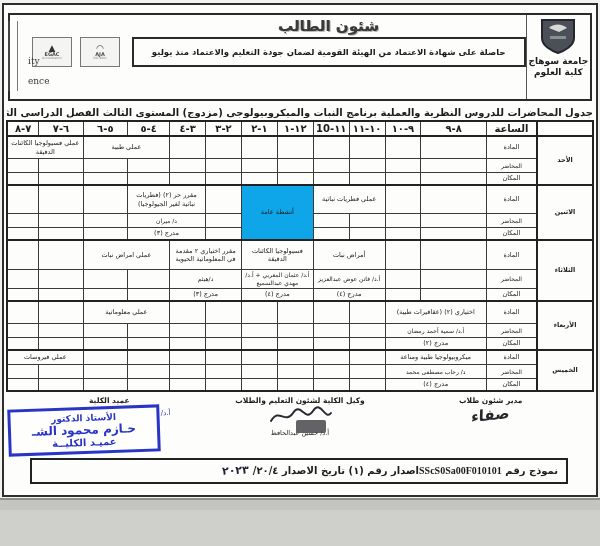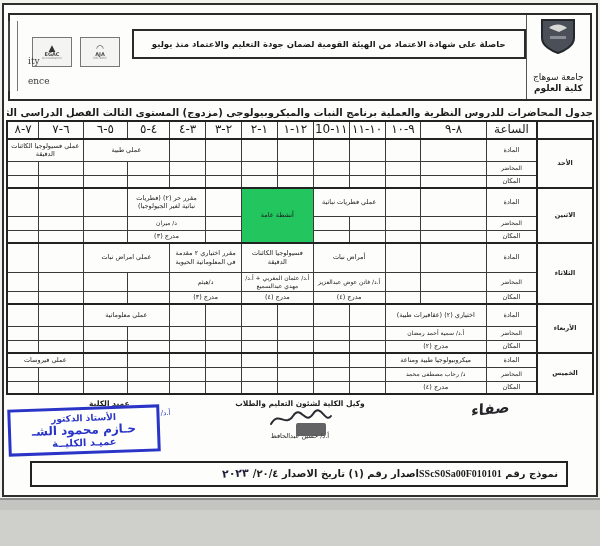--- a/index.html
+++ b/index.html
@@ -1,40 +1,40 @@
 <!DOCTYPE html>
 <html lang="ar"><head>
 <meta charset="utf-8">
 <style>
   html,body{margin:0;padding:0;}
   body{width:600px;height:546px;background:#f2f2ef;font-family:"DejaVu Sans",sans-serif;color:#1c1c1c;position:relative;overflow:hidden;}
   .doc{position:absolute;left:2px;right:2px;top:3px;bottom:49px;background:#fdfdfb;border:2px solid #2e2e2e;direction:rtl;}
   
   .header{margin:8px 4px 0 4px;border:2px solid #2a2a2a;height:84px;display:flex;flex-direction:row;position:relative;background:#fdfdfb;}
   .h-right{width:78px;border-left:1px solid #555;display:flex;flex-direction:column;align-items:center;padding-top:3px;}
-  .h-right .uni-name{font-size:9px;font-weight:normal;margin-top:18px;}
+  .h-right .uni-name{font-size:9px;font-weight:bold;margin-top:2px;}
   .h-right .fac-name{font-size:9px;font-weight:bold;margin-top:1px;}
   .h-center{flex:1;display:flex;flex-direction:column;align-items:center;justify-content:flex-start;padding-top:2px;}
   .office-title{font-size:15px;font-weight:bold;color:#3a3a3a;letter-spacing:1px;text-shadow:1px 1px 0 #bbb, -0.5px -0.5px 0 #777;}
-  .accred-box{border:2px solid #2a2a2a;margin-top:12px;padding:8px 18px;font-size:8.5px;font-weight:bold;white-space:nowrap;}
+  .accred-box{border:2px solid #2a2a2a;margin-top:2px;padding:8px 18px;font-size:8.5px;font-weight:bold;white-space:nowrap;}
   .h-left{width:150px;position:relative;}
   .logos{position:absolute;top:22px;left:22px;display:flex;gap:8px;direction:ltr;}
   .logo-box{width:38px;height:28px;border:1px solid #777;background:#f4f4f2;display:flex;flex-direction:column;align-items:center;justify-content:center;overflow:hidden;}
   .logo-box .glyph{font-size:9px;line-height:8px;color:#333;}
   .logo-box .lg-label{font-size:5px;font-weight:bold;color:#4a4a4a;line-height:5px;}
   .lg-sub{font-size:3px;color:#888;line-height:3px;}
   .eng-cut{position:absolute;left:-2px;top:36px;direction:ltr;text-align:left;font-size:9px;color:#3a3a3a;font-family:"DejaVu Serif",serif;}
   .eng-cut div{line-height:20px;margin-left:20px;}
   .edge-frag{position:absolute;left:-2px;top:6px;width:7px;height:70px;border-left:2px solid #444;border-right:1px solid #777;}
   
   .main-title{margin:6px 3px 2px 3px;font-size:10px;font-weight:bold;white-space:nowrap;overflow:hidden;text-align:right;}
   
   table.sched{width:calc(100% - 4px);margin:2px;border-collapse:collapse;table-layout:fixed;direction:rtl;border:2px solid #222;}
   .sched td{border:1px solid #3a3a3a;text-align:center;vertical-align:middle;font-size:6.5px;line-height:1.3;padding:0 1px;overflow:hidden;}
-  .time-head td{height:13px;font-size:12px;font-weight:normal;border-bottom:2px solid #222;}
+  .time-head td{height:13px;font-size:10px;font-weight:bold;border-bottom:2px solid #222;}
   .daycell{font-size:7.5px;font-weight:bold;border-left:2px solid #222 !important;}
   .lab{font-size:6.5px;}
   tr.day-top td{border-top:2px solid #222;}
   tr.r-subj td{height:21px;}
   tr.r-lect td{height:13px;font-size:6px;}
   tr.r-place td{height:11px;}
   tr.mon.r-subj td{height:27px;}
   tr.tue.r-subj td{height:28px;}
   tr.tue.r-lect td{height:18px;}
   tr.thu.r-subj td{height:13px;text-align:center;}
@@ -70,20 +70,21 @@
     <div class="h-right">
       <svg width="40" height="36" viewBox="0 0 40 36">
         <path d="M4 2 h32 v18 c0 8 -10 13 -16 15 c-6 -2 -16 -7 -16 -15 z" fill="#4a4f58" stroke="#23262b" stroke-width="2"></path>
         <path d="M11 10 c6 -5 13 -4 18 0 l-8 4 z" fill="#d8d8d4"></path>
         <path d="M12 18 h16 v3 h-16 z" fill="#8a8d93"></path>
       </svg>
       <div class="uni-name">جامعة سوهاج</div>
       <div class="fac-name">كلية العلوم</div>
     </div>
     <div class="h-center">
+      <div class="office-title">شئون الطالب</div>
       <div class="accred-box">حاصلة على شهادة الاعتماد من الهيئة القومية لضمان جودة التعليم والاعتماد منذ يوليو</div>
     </div>
     <div class="h-left">
       <div class="logos">
         <div class="logo-box">
           <div class="glyph">▲</div>
           <div class="lg-label">EGAC</div>
           <div class="lg-sub">Accreditation</div>
         </div>
         <div class="logo-box">
@@ -181,21 +182,21 @@
           <td></td>
           <td></td>
     </tr>
 
     <tr class="mon r-subj day-top">
       <td class="daycell" rowspan="3">الاثنين</td>
       <td class="lab">المادة</td>
       <td></td>
           <td></td>
       <td colspan="2">عملي فطريات نباتية</td>
-      <td colspan="2" rowspan="3" class="gray-cell" style="background: #22c55e;">أنشطة عامة</td>
+      <td colspan="2" rowspan="3" class="gray-cell" style="background: #0ea5e9;">أنشطة عامة</td>
       <td></td>
       <td colspan="2">مقرر حر (٢) (فطريات نباتية لغير الجيولوجيا)</td>
       <td></td>
           <td></td>
           <td></td>
     </tr>
     <tr class="mon r-lect">
       <td class="lab">المحاضر</td>
       <td></td>
           <td></td>
@@ -340,20 +341,21 @@
           <td></td>
           <td></td>
           <td></td>
           <td></td>
     </tr>
   </tbody>
     </table>
 
   <div class="sigs">
     <div class="sig-col">
+      <div class="sig-title">مدير شئون طلاب</div>
       <div class="hand-sig">صفاء</div>
     </div>
     <div class="sig-col">
       <div class="sig-title">وكيل الكلية لشئون التعليم والطلاب</div>
       <svg class="scribble" width="70" height="22" viewBox="0 0 70 22">
         <path d="M6 16 C14 2 20 20 28 8 S40 18 48 6 S60 16 66 8" stroke="#2a2a33" stroke-width="2" fill="none" stroke-linecap="round"></path>
       </svg>
       <div class="blob"></div>
       <div class="sig-name">أ.د/ حسين عبدالحافظ</div>
     </div>

